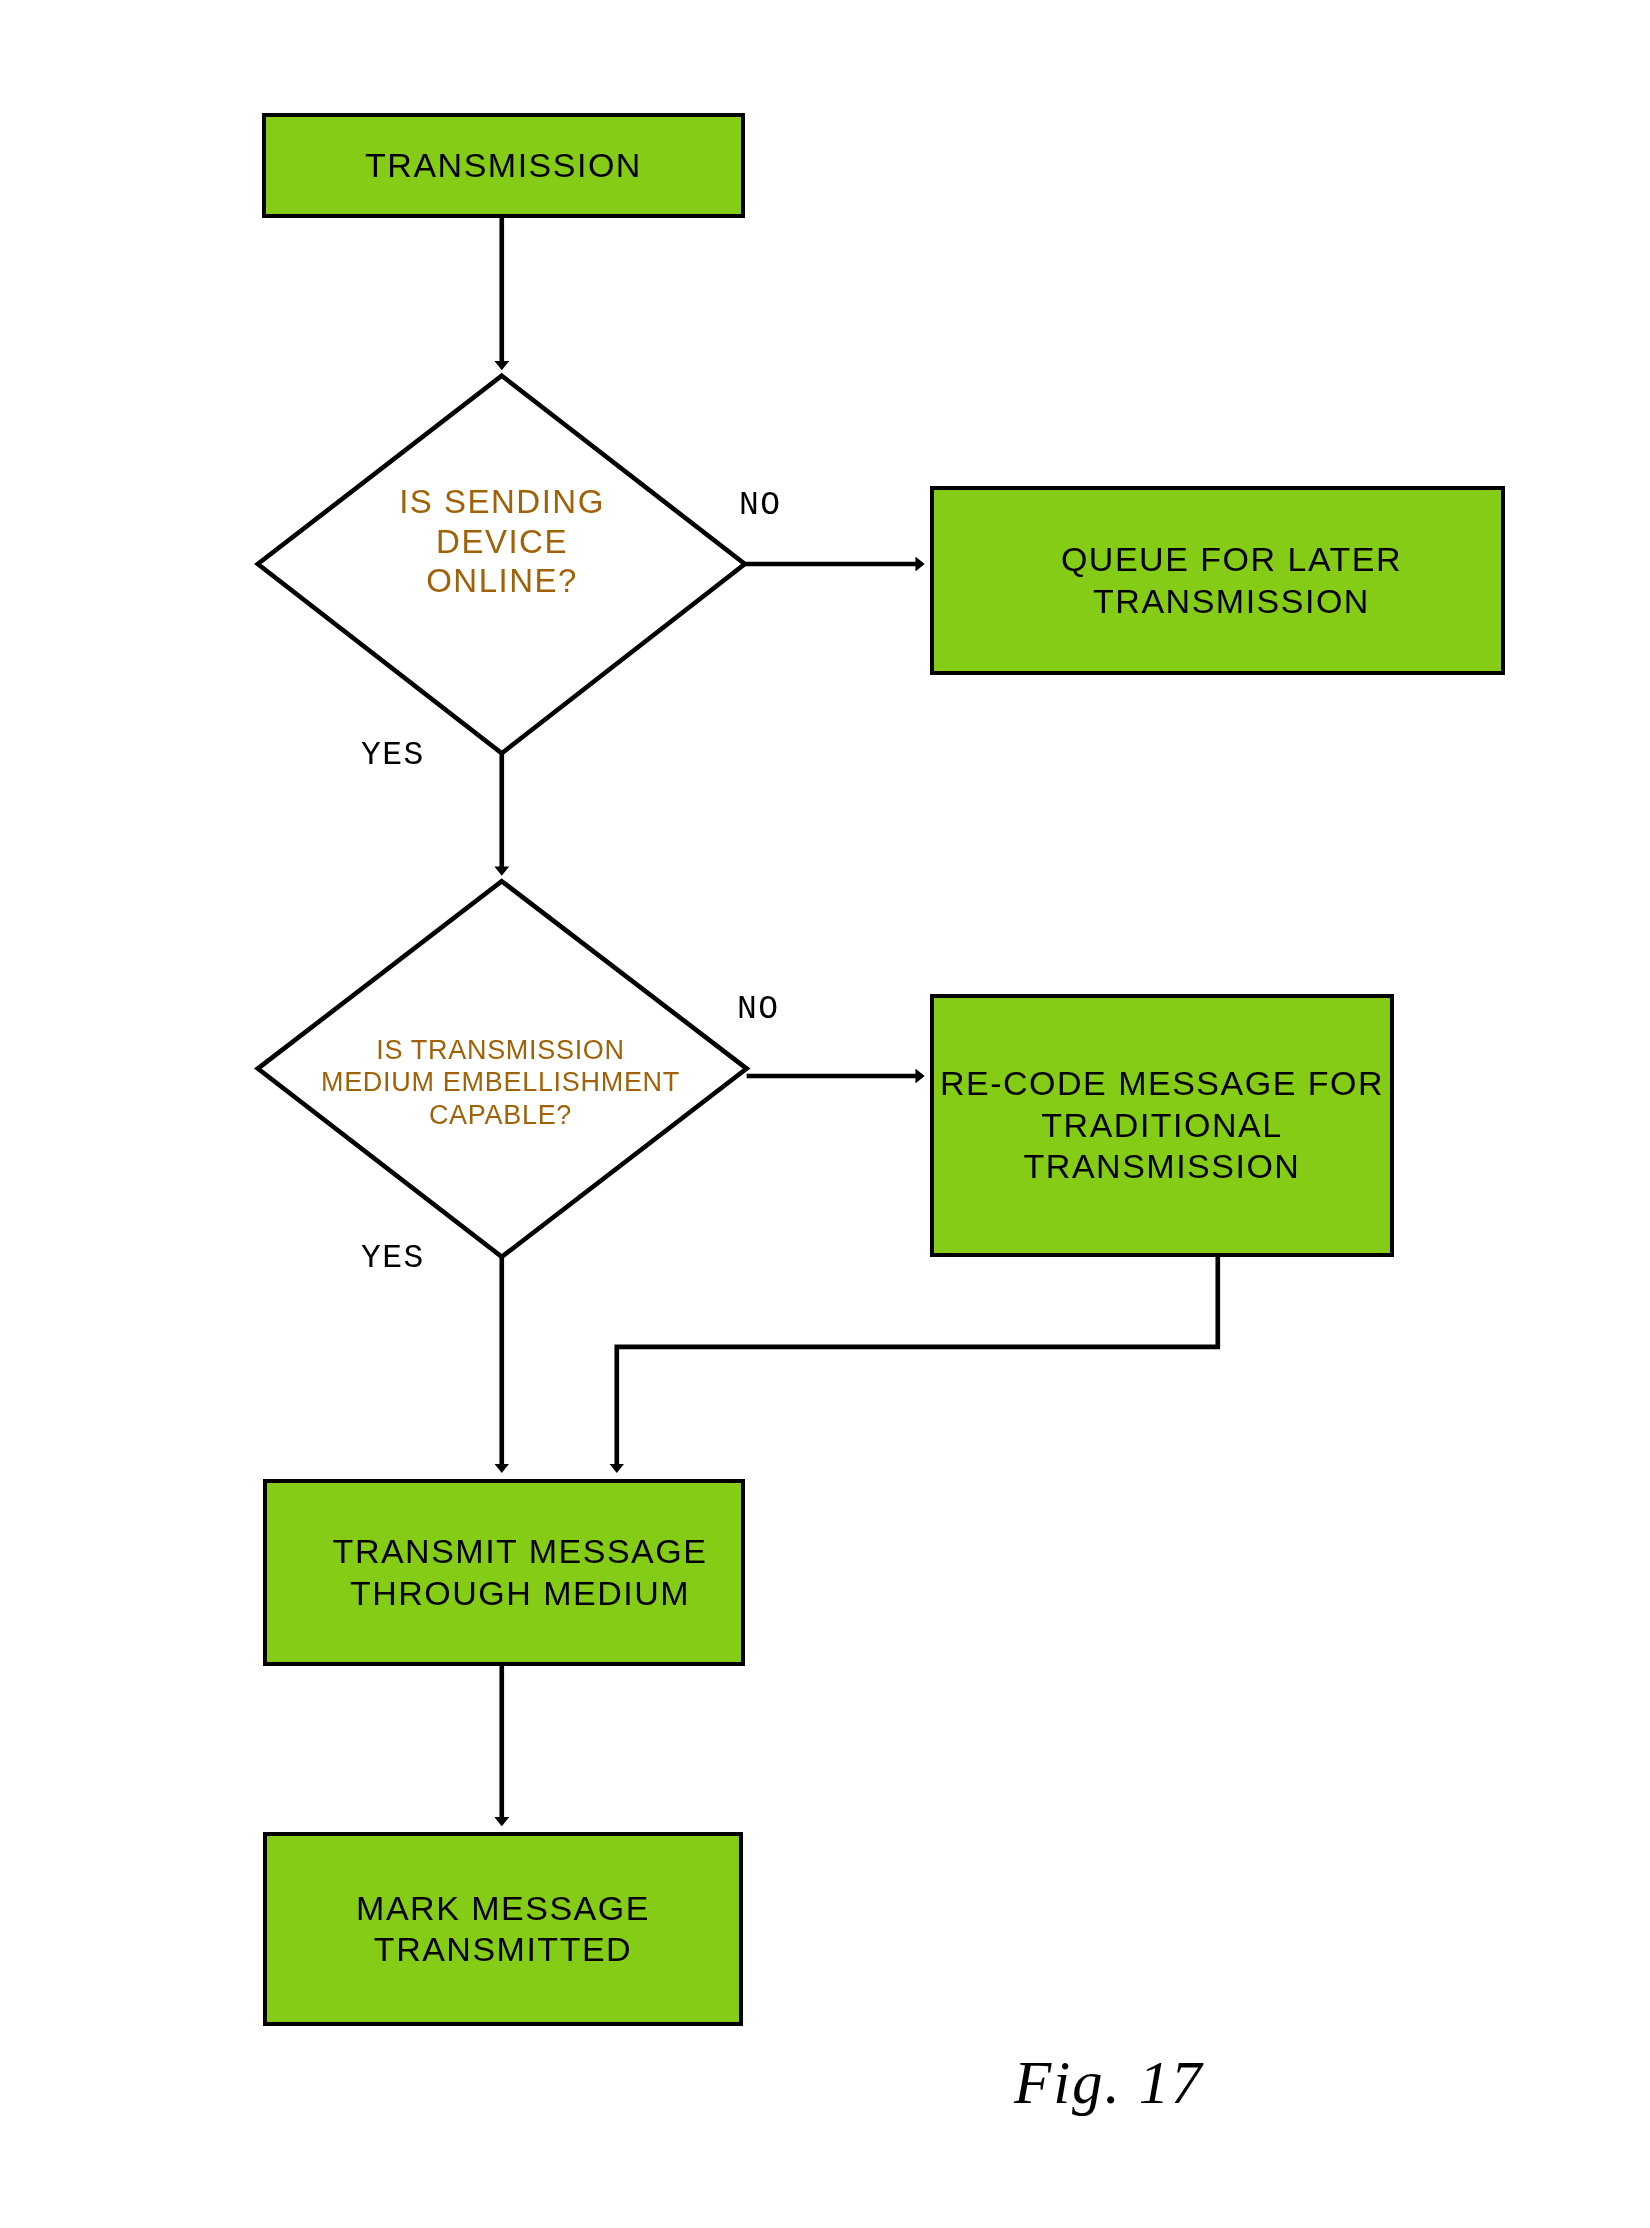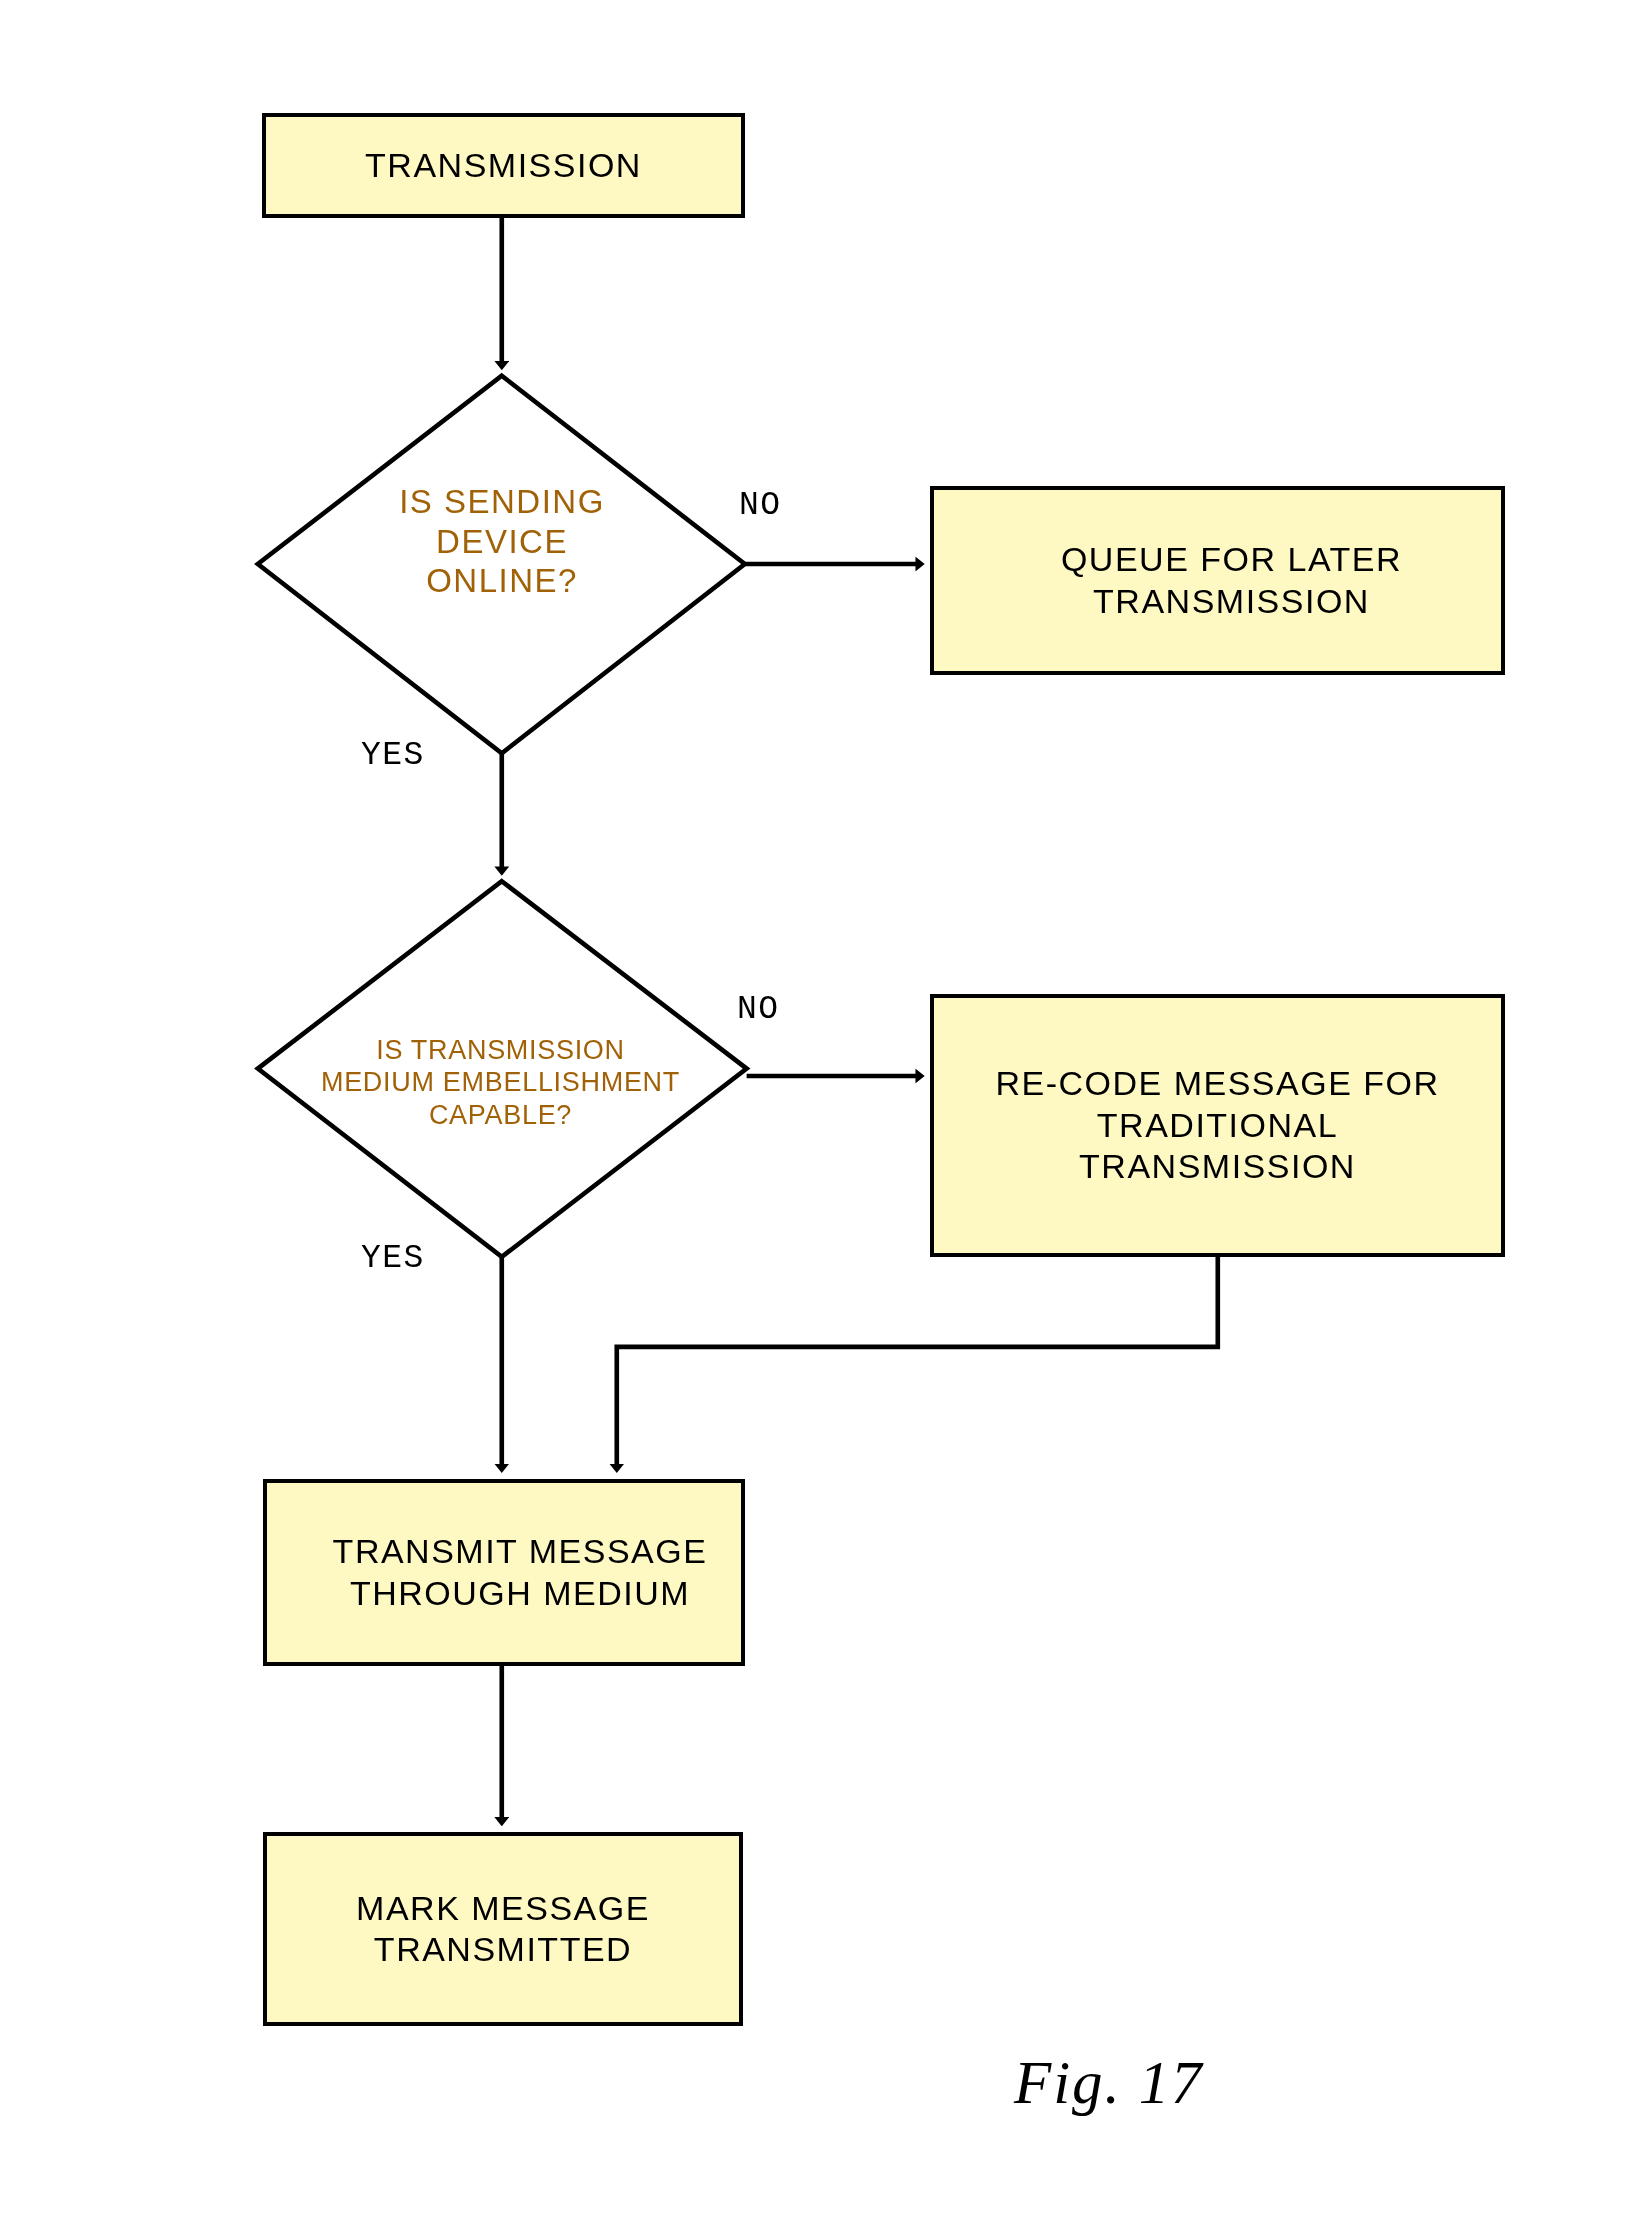--- a/index.html
+++ b/index.html
@@ -19,21 +19,21 @@
     position: absolute;
     left: 0;
     top: 0;
     width: 1650px;
     height: 2229px;
   }
   .node-box {
     position: absolute;
     box-sizing: border-box;
     border: 4.6px solid #000000;
-    background: #fef9c3;
+    background: #84cc16;
     display: flex;
     align-items: center;
     justify-content: center;
   }
   .node-label {
     text-align: center;
     color: #000000;
     font-family: "Liberation Sans", sans-serif;
     font-size: 34px;
     line-height: 1.22;
@@ -118,21 +118,21 @@
 
   <div class="node-box" style="left:262px; top:113px; width:483px; height:105px;">
     <div class="node-label">TRANSMISSION</div>
   </div>
 
   <div class="node-box" style="left:930px; top:486px; width:575px; height:189px;padding-left:28px;">
     <div class="node-label">QUEUE FOR LATER
 TRANSMISSION</div>
   </div>
 
-  <div class="node-box" style="left:930px; top:994px; width:575px; height:263px;">
+  <div class="node-box" style="left:930px; top:994px; width:464px; height:263px;">
     <div class="node-label">RE-CODE MESSAGE FOR
 TRADITIONAL
 TRANSMISSION</div>
   </div>
 
   <div class="node-box" style="left:263px; top:1479px; width:482px; height:187px;padding-left:32px;">
     <div class="node-label">TRANSMIT MESSAGE
 THROUGH MEDIUM</div>
   </div>
 

